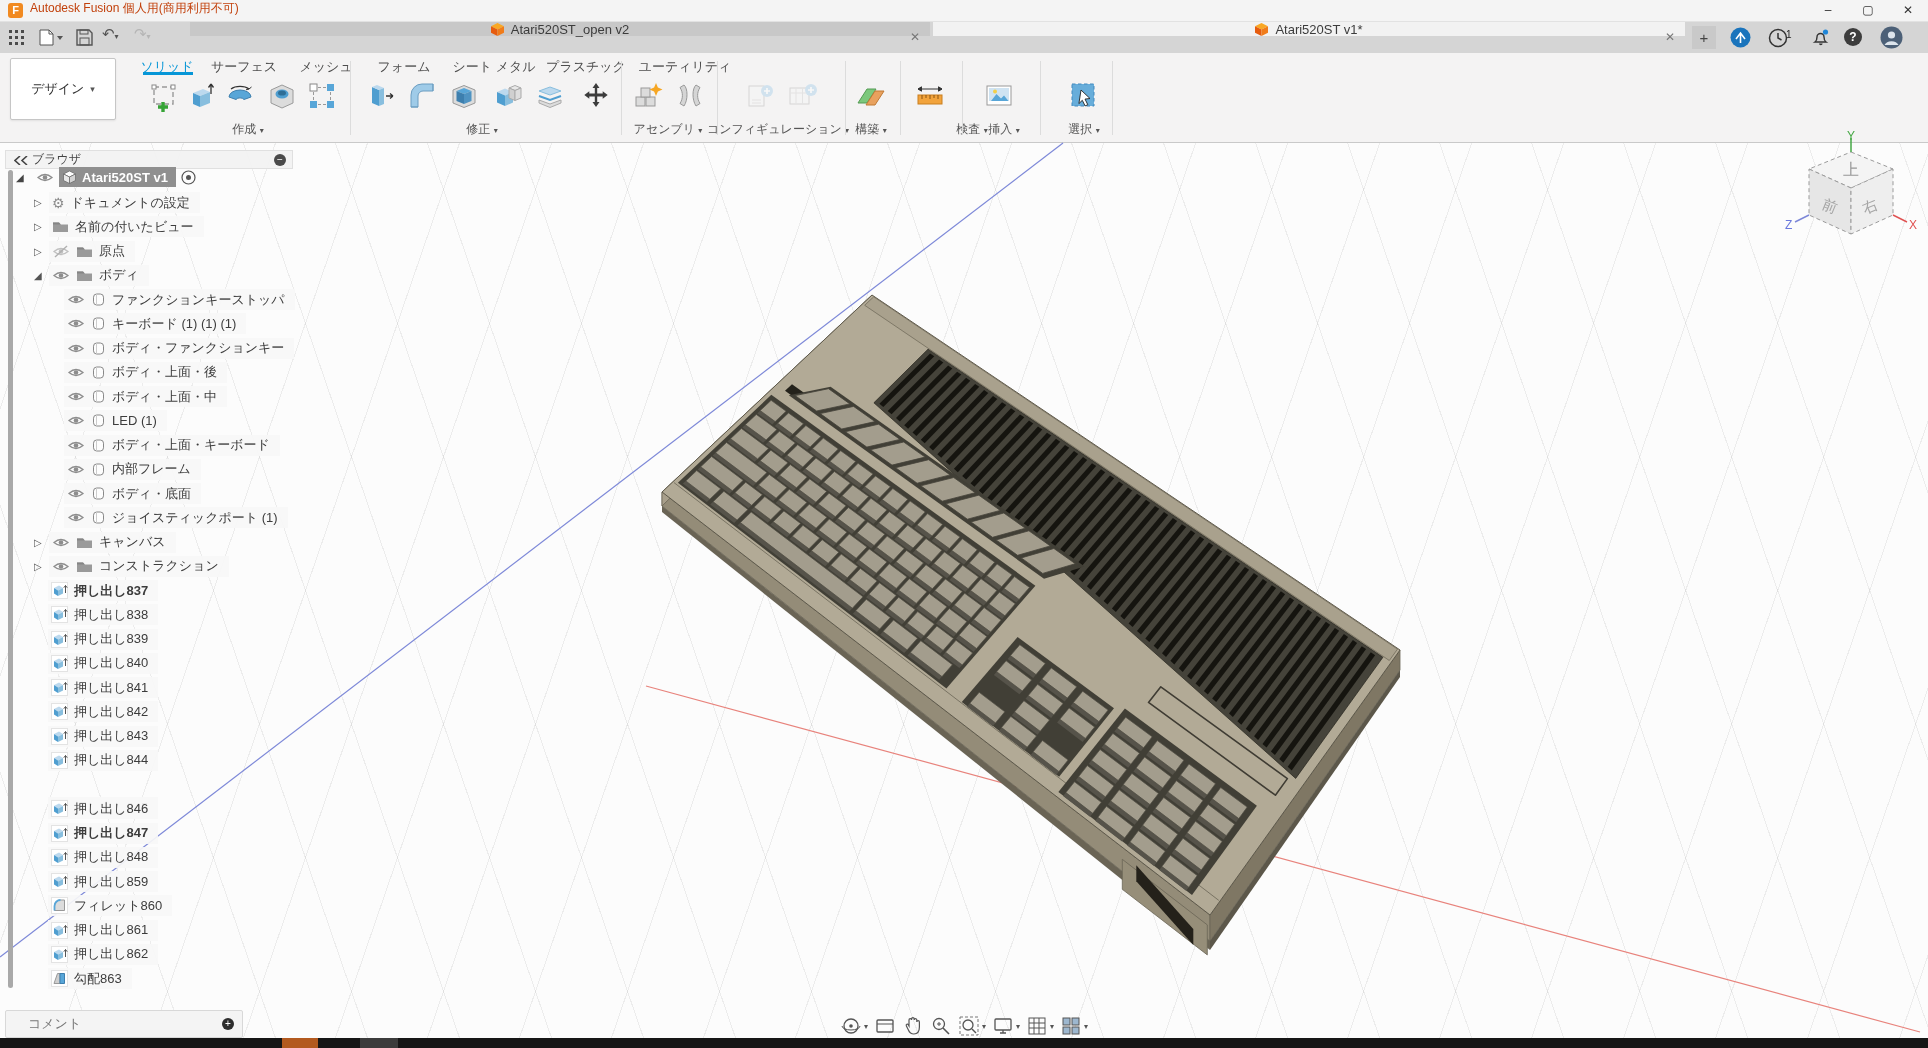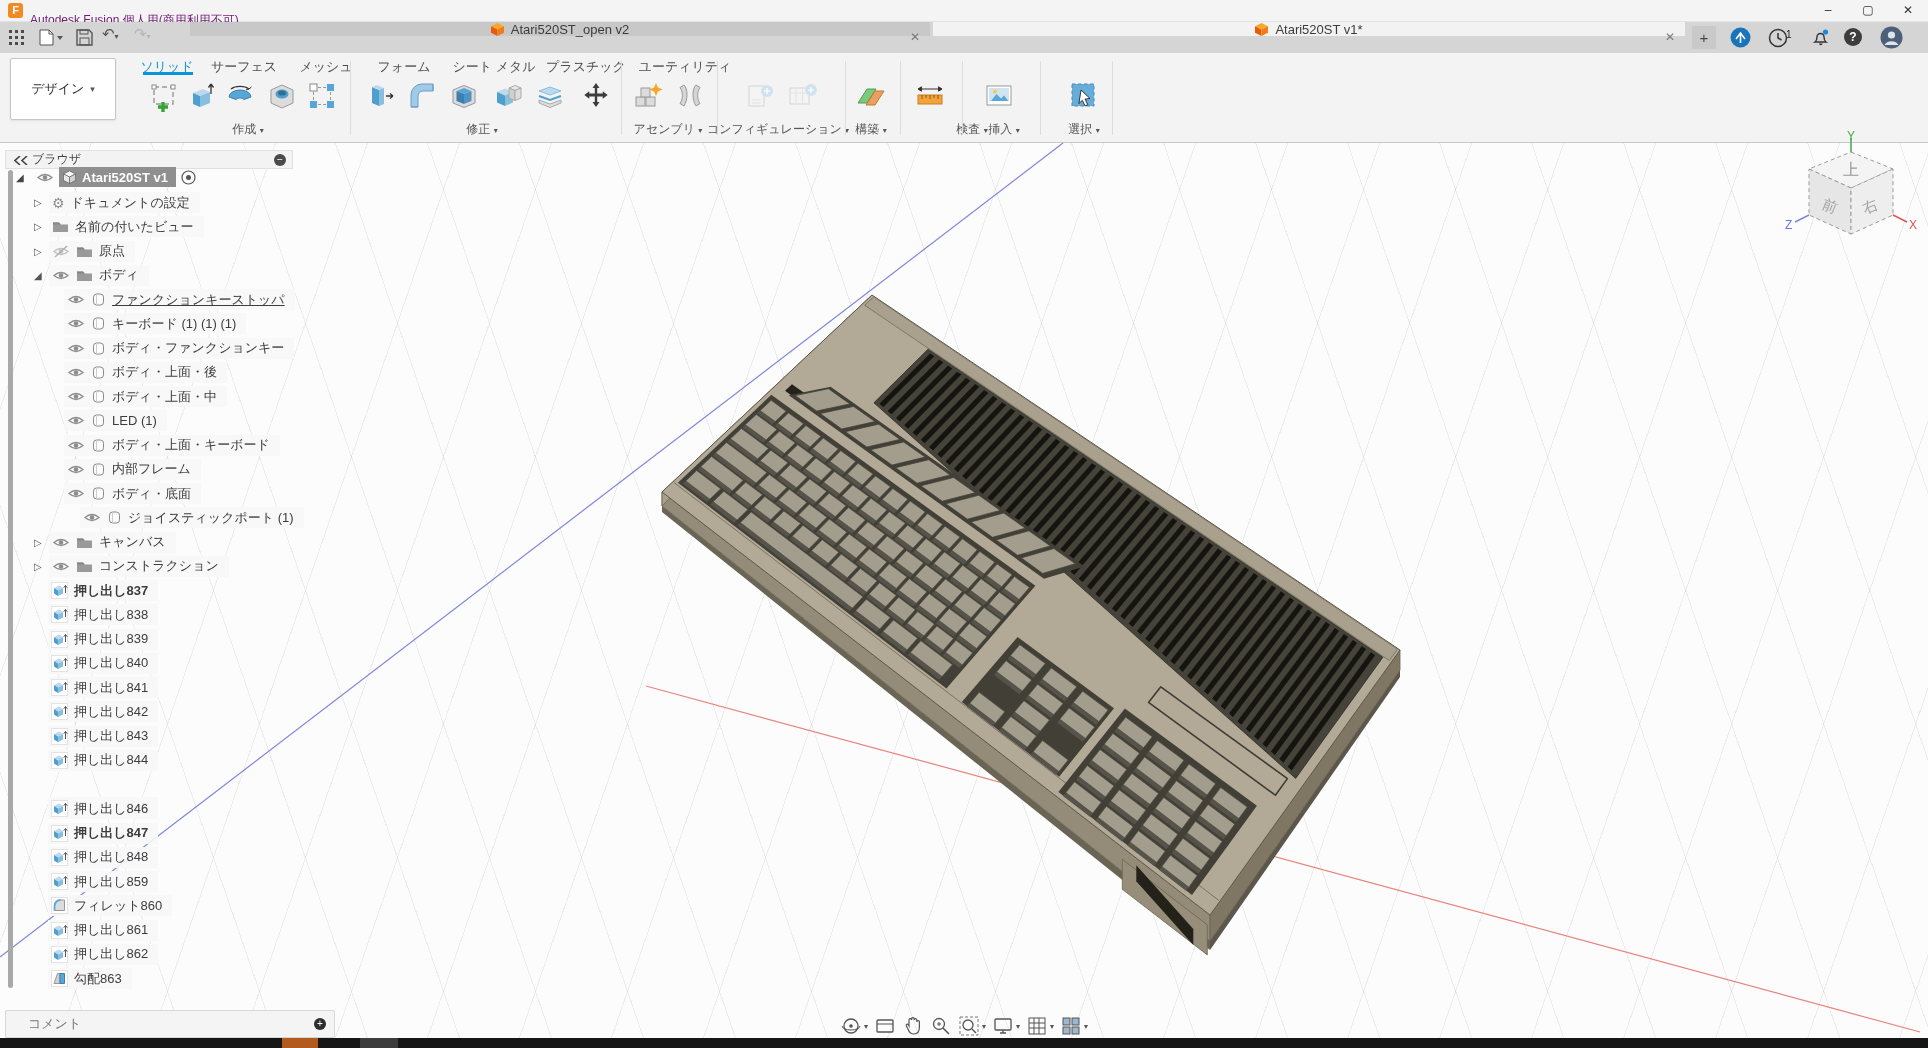--- a/index.html
+++ b/index.html
@@ -1,21 +1,21 @@
 <!DOCTYPE html>
 <html><head>
 <meta charset="utf-8">
 <style>
 *{margin:0;padding:0;box-sizing:border-box}
 html,body{width:1928px;height:1048px;overflow:hidden;font-family:"Liberation Sans",sans-serif}
 #app{position:relative;width:1928px;height:1048px;background:#fff}
 .abs{position:absolute}
 #titlebar{left:0;top:0;width:1928px;height:22px;background:#f4f4f4;border-bottom:1px solid #e2e2e2}
 #titlebar .logo{left:8px;top:3px;width:15px;height:15px;background:#f18a21;border-radius:3px;color:#fff;font-size:11px;font-weight:bold;text-align:center;line-height:15px}
-#titlebar .ttl{left:30px;top:12px;font-size:12px;color:#701a75}
+#titlebar .ttl{left:30px;top:0;font-size:12px;color:#c2410c}
 .winbtn{top:0;width:40px;height:22px;text-align:center;line-height:20px;font-size:12px;color:#333}
 #tabrow{left:0;top:22px;width:1928px;height:31px;background:#d5d5d5}
 .qat{top:7px;color:#4b4b4b}
 .tab{top:0;height:14px;display:flex;align-items:center;justify-content:center;gap:7px;font-size:13px;color:#3c3c3c}
 .cube{width:13px;height:13px;position:relative;display:inline-block}
 .tabx{position:absolute;right:10px;top:8px;font-size:12px;color:#777}
 #ribbon{left:0;top:53px;width:1928px;height:90px;background:#f4f3f3;border-bottom:1px solid #c9c9c9}
 .rtab{top:5px;font-size:13px;color:#4d4d4d;transform:translateX(-50%);white-space:nowrap}
 .rtab.active{color:#0696d7}
 #rtab-underline{top:19px;height:3px;background:#0696d7}
@@ -31,21 +31,21 @@
 #scene{left:0;top:0;width:1928px;height:1048px;pointer-events:none}
 #bheader{left:5px;top:150px;width:288px;height:19px;background:rgba(242,242,242,.95);border:1px solid #e0e0e0;font-size:12px;color:#444;display:flex;align-items:center}
 #bheader .txt{margin-left:26px}
 .circbtn{width:12px;height:12px;border-radius:50%;background:#4a4a4a;color:#fff;font-size:10px;line-height:11px;text-align:center}
 #scrollbar{left:8px;top:170px;width:5px;height:818px;background:#a9a9a9;border-radius:3px}
 .brow{height:21px;display:flex;align-items:center;font-size:13px;color:#3c3c3c;white-space:nowrap}
 .brow .inner{display:flex;align-items:center;background:rgba(247,247,247,.92);height:21px;padding:0 10px 0 3px;gap:6px}
 .expander{width:12px;font-size:10px;color:#555;margin-right:3px}
 #rootrow{left:16px;top:165px;height:24px;display:flex;align-items:center;gap:5px}
 #rootsel{background:#8f8f8f;height:20px;display:flex;align-items:center;gap:5px;padding:0 8px 0 3px;color:#fff;font-weight:bold;font-size:13px}
-#commentbar{left:5px;top:1010px;width:330px;height:28px;background:#f4f4f4;border:1px solid #d8d8d8;border-radius:2px;display:flex;align-items:center;font-size:13px;color:#777}
+#commentbar{left:5px;top:1010px;width:238px;height:28px;background:#f4f4f4;border:1px solid #d8d8d8;border-radius:2px;display:flex;align-items:center;font-size:13px;color:#777}
 #commentbar .txt{margin-left:22px;flex:1}
 #navbar{left:840px;top:1012px;height:28px;display:flex;align-items:center;gap:6px}
 .navic{display:flex;align-items:center;gap:2px}
 .ndd{font-size:8px;color:#555}
 #taskbar{left:0;top:1038px;width:1928px;height:10px;background:#161616}
 #taskbar .orange{position:absolute;left:282px;top:0;width:36px;height:10px;background:#b35a1f}
 #taskbar .gray{position:absolute;left:360px;top:0;width:38px;height:10px;background:#3c3c3c}
 #viewcube{left:1775px;top:130px;width:153px;height:125px}
 .statusic{top:27px}
 svg{display:block}
@@ -665,21 +665,21 @@
             <path d="M2 6.5 Q9 .5 16 6.5 Q9 12.5 2 6.5Z" fill="none" stroke="#8d8d8d" stroke-width="1.3"></path>
             <circle cx="9" cy="6.5" r="2.3" fill="#8d8d8d"></circle>
           </svg>
           <svg width="17" height="13">
             <path d="M1 2.5 h6 l1.8 2 H16 V12 H1Z" fill="#9a9a9a"></path>
             <path d="M1 2.5 h6 l1.8 2 H1Z" fill="#858585"></path>
           </svg>
           <span class="lbl">ボディ</span>
         </div>
       </div>
-      <div class="brow abs" style="top: 289px; left: 64px; text-decoration: underline;">
+      <div class="brow abs" style="top: 289px; left: 64px;">
         <div class="inner">
           <svg width="18" height="13">
             <path d="M2 6.5 Q9 .5 16 6.5 Q9 12.5 2 6.5Z" fill="none" stroke="#8d8d8d" stroke-width="1.3"></path>
             <circle cx="9" cy="6.5" r="2.3" fill="#8d8d8d"></circle>
           </svg>
           <svg width="15" height="15">
             <rect x="2.5" y="2" width="10" height="11" rx="3.2" fill="#fdfdfd" stroke="#888"></rect>
             <path d="M5.5 2.2 v10.6" stroke="#ccc"></path>
           </svg>
           <span class="lbl">ファンクションキーストッパ</span>
@@ -782,21 +782,21 @@
             <path d="M2 6.5 Q9 .5 16 6.5 Q9 12.5 2 6.5Z" fill="none" stroke="#8d8d8d" stroke-width="1.3"></path>
             <circle cx="9" cy="6.5" r="2.3" fill="#8d8d8d"></circle>
           </svg>
           <svg width="15" height="15">
             <rect x="2.5" y="2" width="10" height="11" rx="3.2" fill="#fdfdfd" stroke="#888"></rect>
             <path d="M5.5 2.2 v10.6" stroke="#ccc"></path>
           </svg>
           <span class="lbl">ボディ・底面</span>
         </div>
       </div>
-      <div class="brow abs" style="top: 507.25px; left: 80px; justify-content: center;">
+      <div class="brow abs" style="top: 507.25px; left: 64px; justify-content: center;">
         <div class="inner">
           <svg width="18" height="13">
             <path d="M2 6.5 Q9 .5 16 6.5 Q9 12.5 2 6.5Z" fill="none" stroke="#8d8d8d" stroke-width="1.3"></path>
             <circle cx="9" cy="6.5" r="2.3" fill="#8d8d8d"></circle>
           </svg>
           <svg width="15" height="15">
             <rect x="2.5" y="2" width="10" height="11" rx="3.2" fill="#fdfdfd" stroke="#888"></rect>
             <path d="M5.5 2.2 v10.6" stroke="#ccc"></path>
           </svg>
           <span class="lbl">ジョイスティックポート (1)</span>

